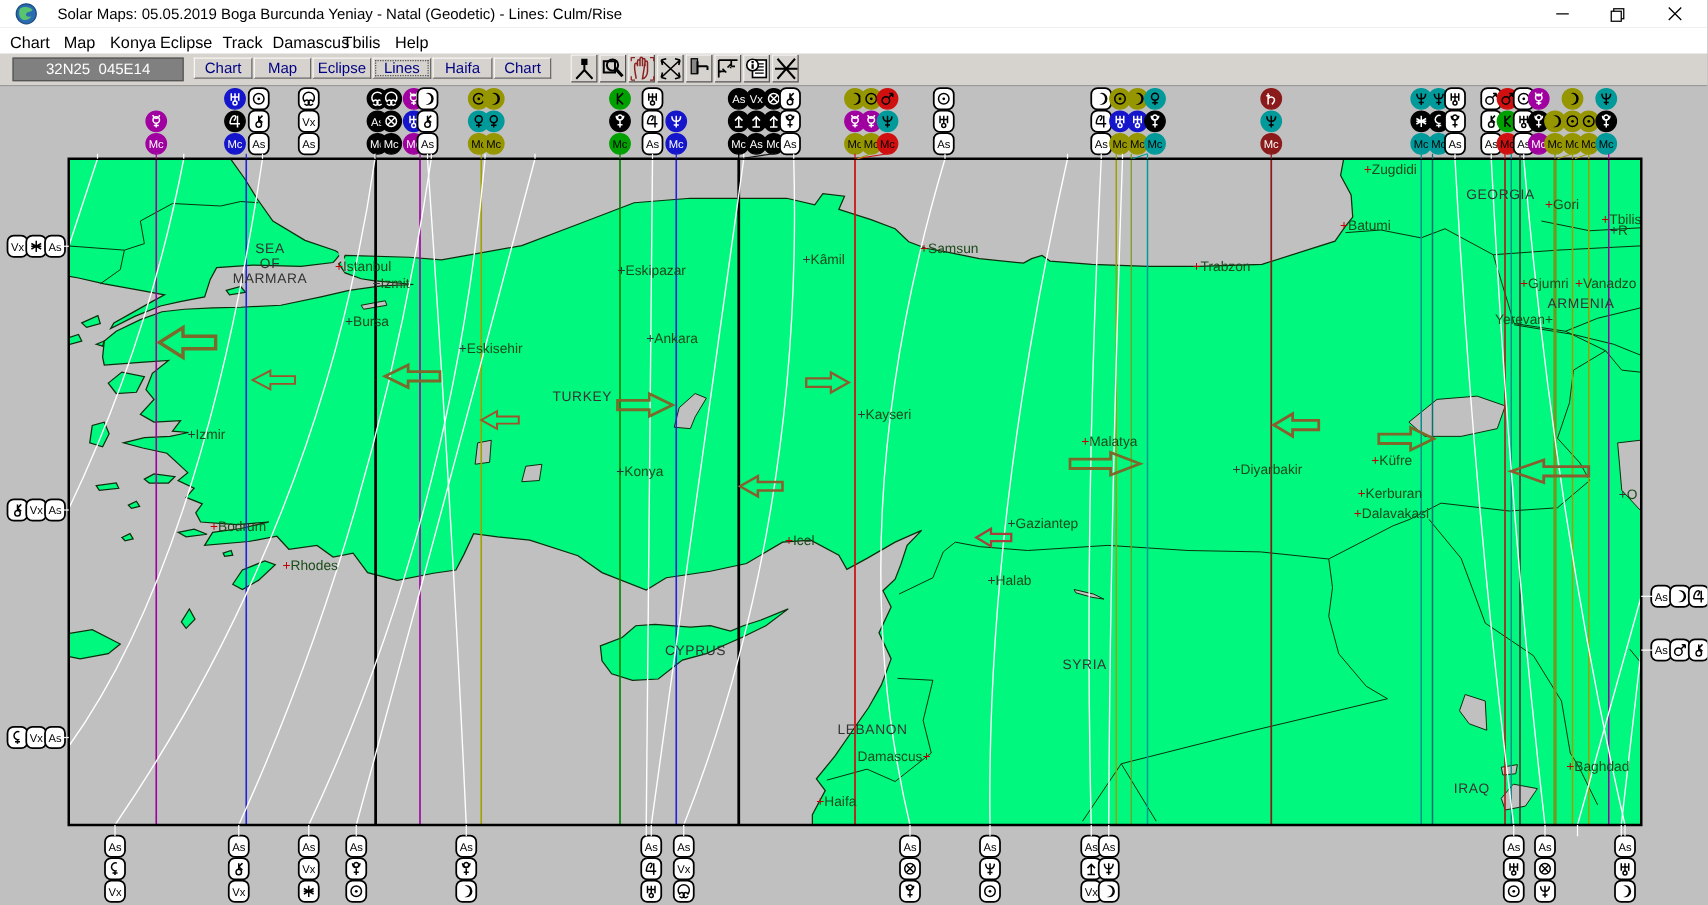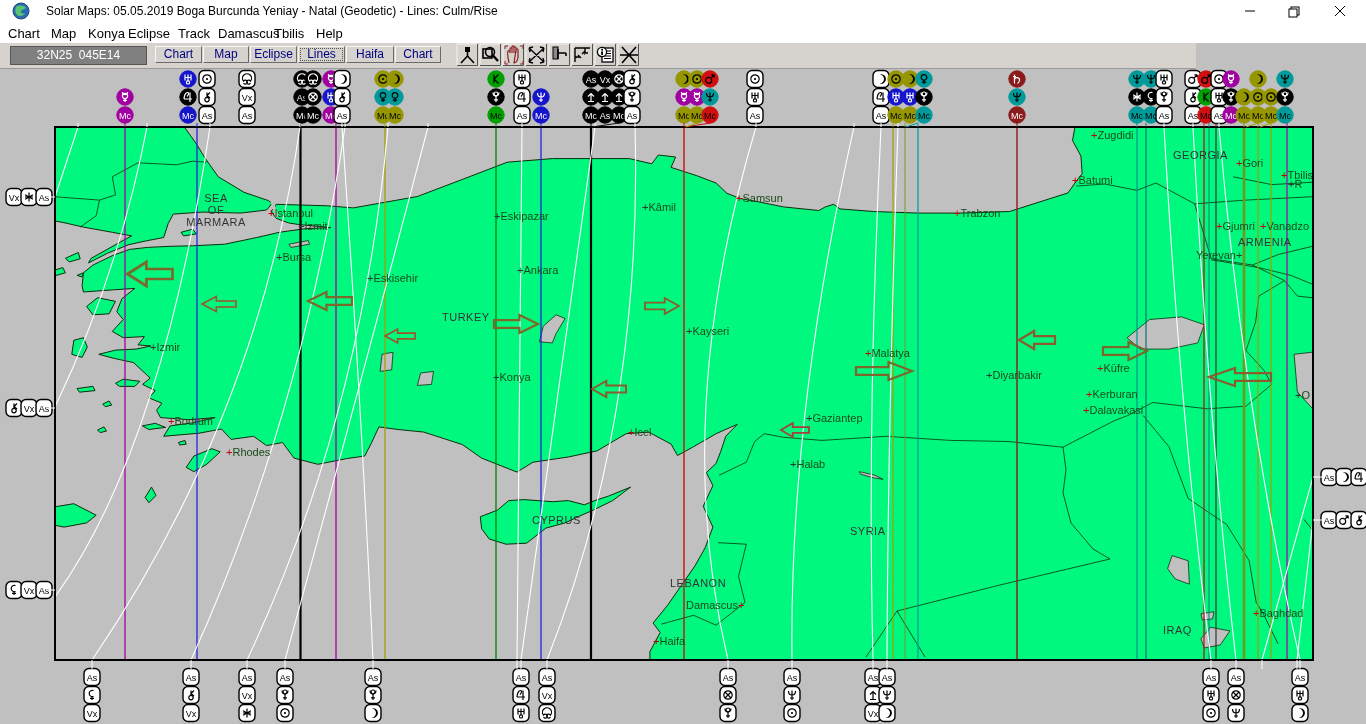--- a/index.html
+++ b/index.html
@@ -1,19 +1,19 @@
 <!DOCTYPE html>
 <html><head><meta charset="utf-8"><style>
 html,body{margin:0;padding:0;width:1366px;height:724px;overflow:hidden;}
 body{font-family:"Liberation Sans",sans-serif;background:#c0c0c0;position:relative;}
 #titlebar{position:absolute;left:0;top:0;width:1366px;height:22px;background:#ffffff;}
 #title{position:absolute;left:46px;top:4px;font-size:12px;color:#000;}
 #menubar{position:absolute;left:0;top:22px;width:1366px;height:21px;background:#ffffff;font-size:13px;color:#000;}
 #menubar span{position:absolute;top:4px;}
-#toolbar{position:absolute;left:0;top:43px;width:1196px;height:25px;background:#d6d3ce;border-bottom:1px solid #9a9a9a;}
+#toolbar{position:absolute;left:0;top:43px;width:1366px;height:25px;background:#d6d3ce;border-bottom:1px solid #9a9a9a;}
 #coord{position:absolute;left:10px;top:3px;width:135px;height:17px;background:#808080;border:1px solid #555;color:#fff;font-size:12px;text-align:center;line-height:17px;}
 .tbbtn{position:absolute;top:3px;height:15px;background:#d6d3ce;border:1px solid;border-color:#f8f6f2 #6a6a6a #6a6a6a #f8f6f2;color:#000080;font-size:12px;text-align:center;line-height:15px;}
 .focusrect{position:absolute;left:1px;top:1px;right:1px;bottom:1px;border:1px dotted #555;}
 #mapbg{position:absolute;left:0;top:68px;width:1366px;height:650px;background:#c0c0c0;}
 svg{position:absolute;left:0;top:0;}
 .land{fill:#00f87e;stroke:#0c2e0c;stroke-width:1;}
 .lake{fill:#c0c0c0;stroke:#0c2e0c;stroke-width:0.8;}
 .bord{fill:none;stroke:#0a320a;stroke-width:0.8;}
 .city{font-size:11px;fill:#1a4a1a;font-family:"Liberation Sans",sans-serif;}
 .region{font-size:11px;fill:#333;letter-spacing:0.5px;font-family:"Liberation Sans",sans-serif;}

